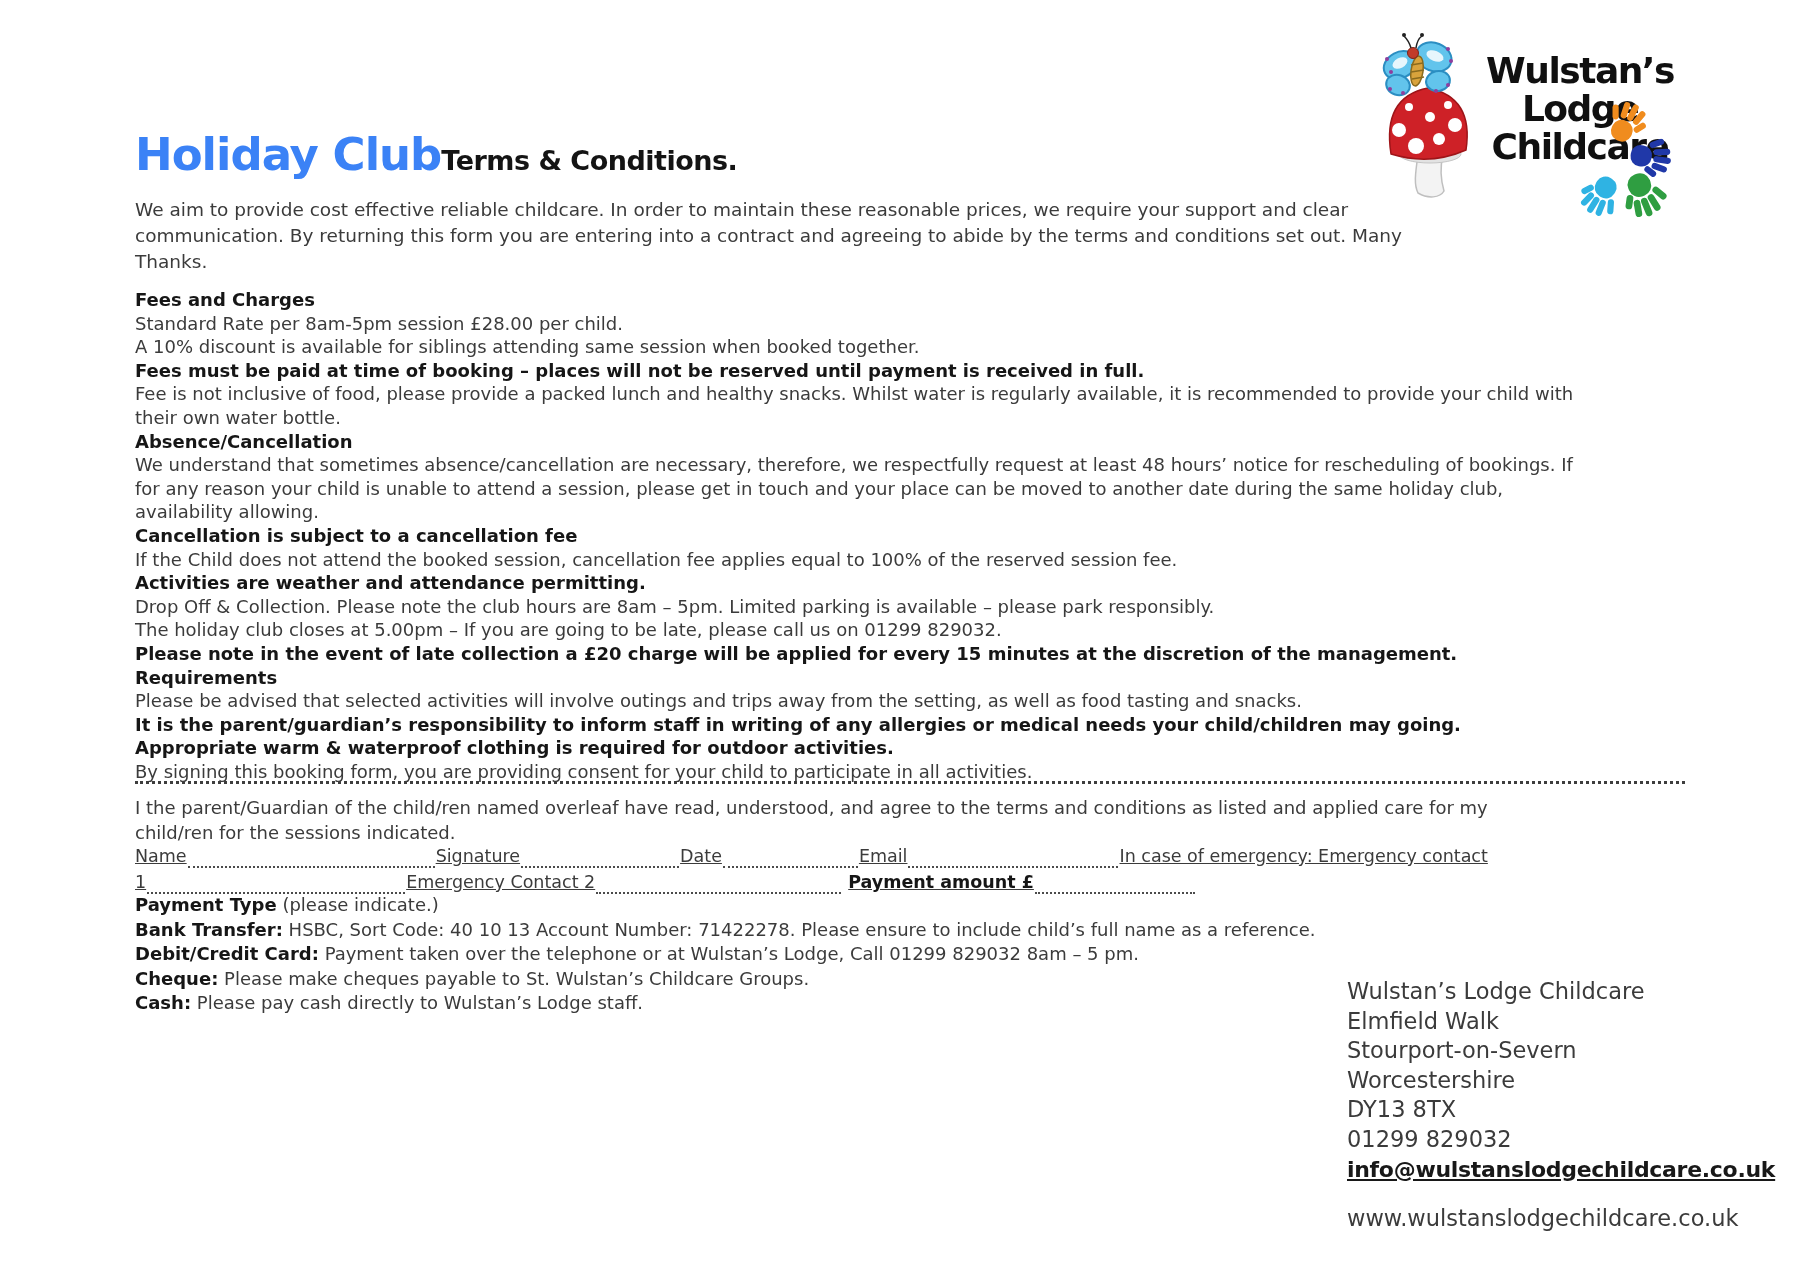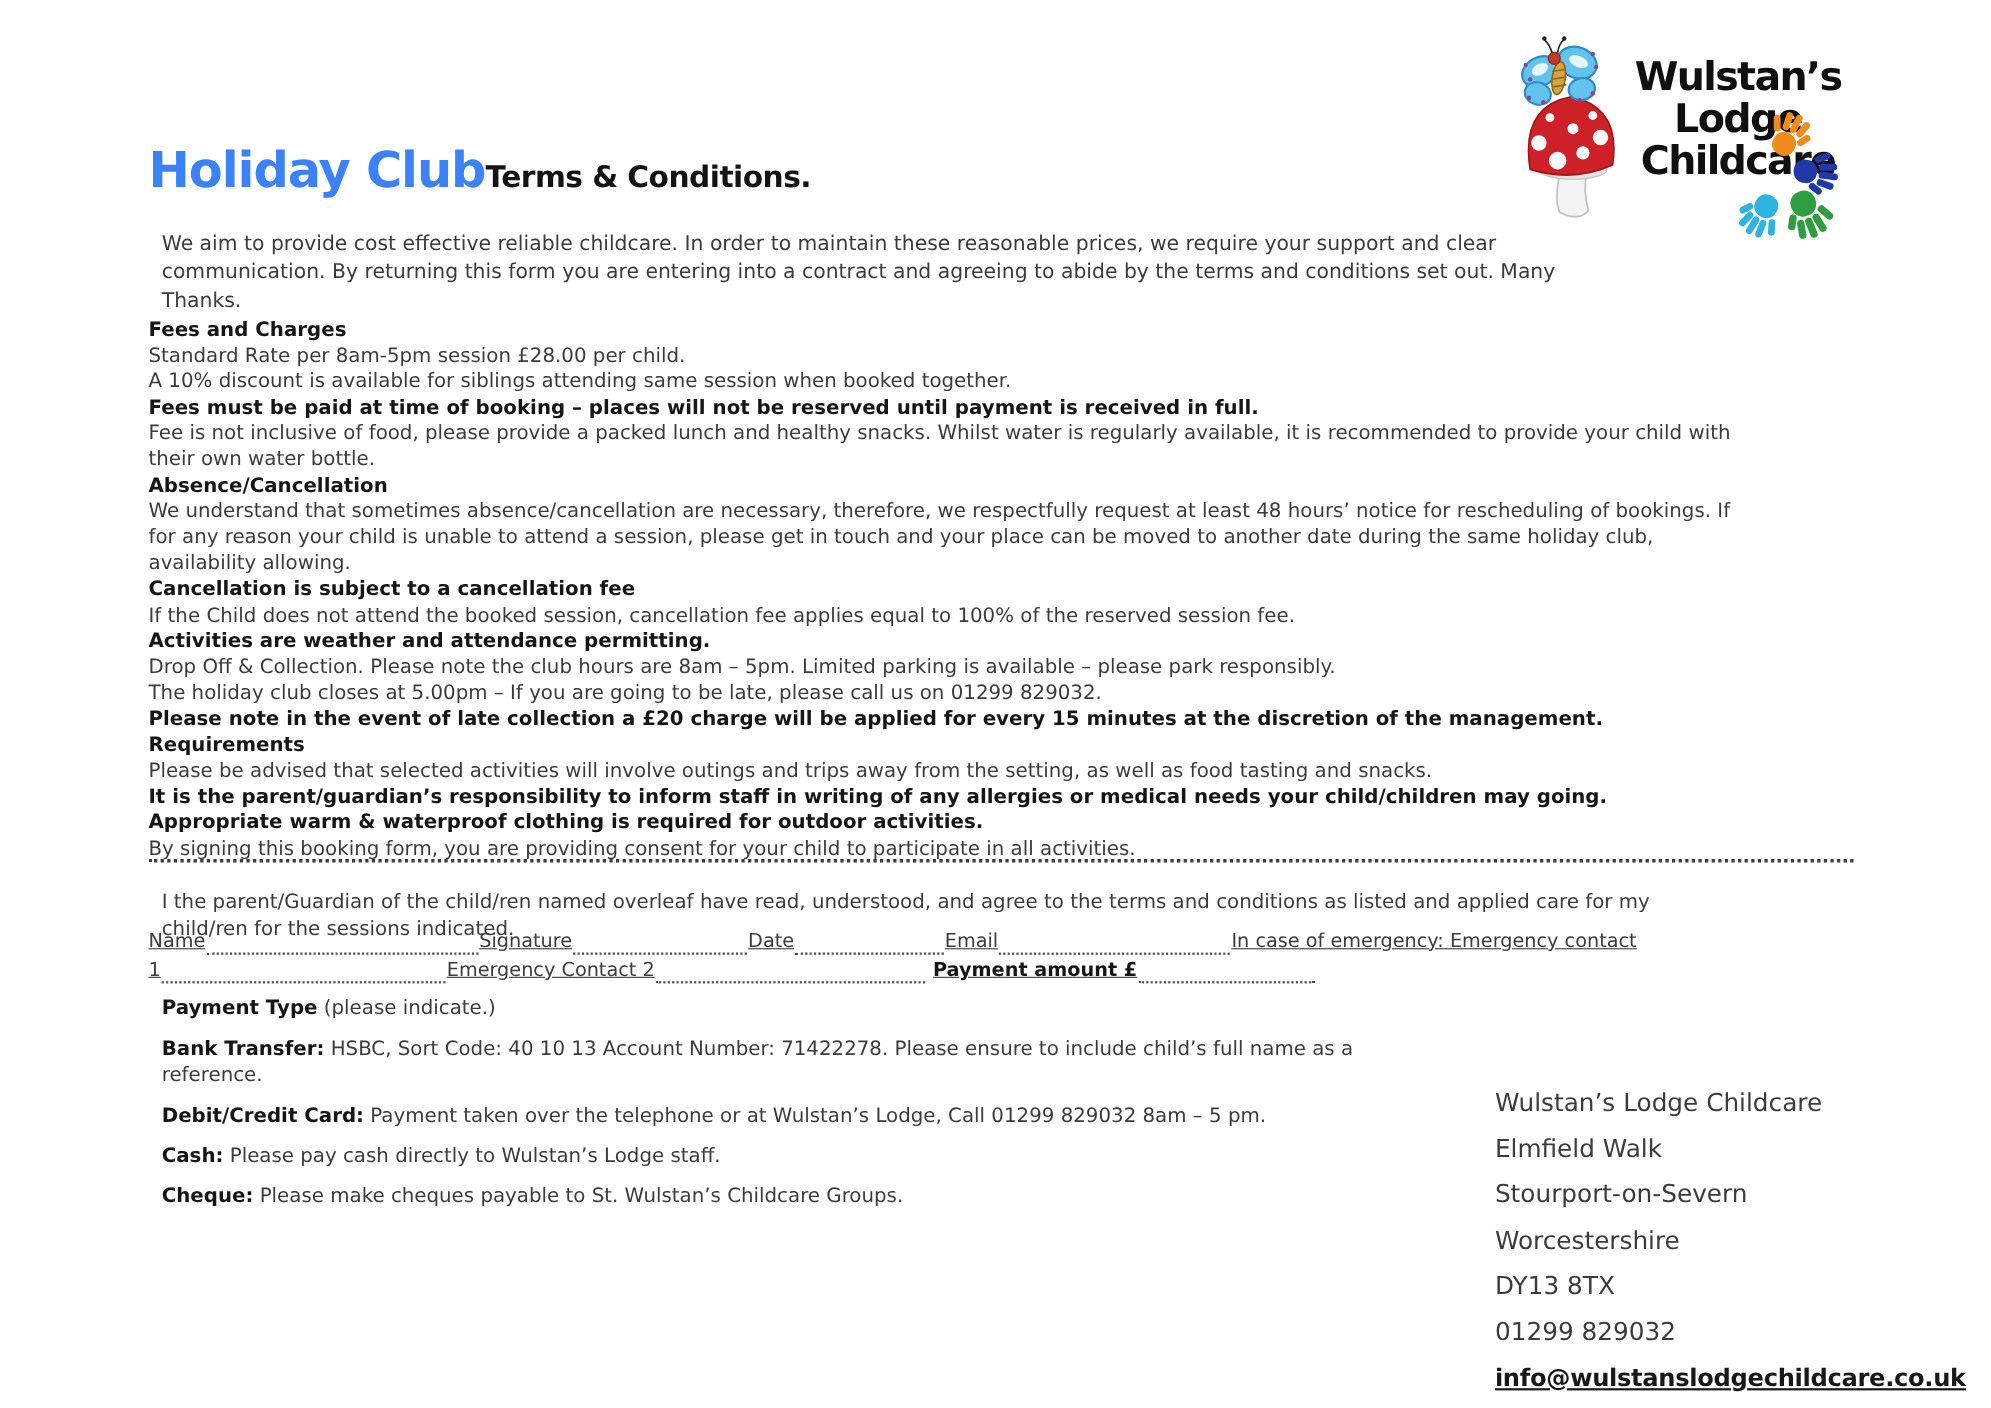--- a/index.html
+++ b/index.html
@@ -1,20 +1,20 @@
 <!DOCTYPE html>
 <html><head>
 <meta charset="utf-8">
 <style>
   html,body{margin:0;padding:0;background:#e9e9e9;}
   .page{
     position:relative;width:1810px;height:1280px;background:#ffffff;
     font-family:"DejaVu Sans",sans-serif;color:#3b3b3b;overflow:hidden;
   }
-  p{margin:12px;}
+  p{margin:0;}
   .b{font-weight:700;color:#161616;}
 
   
   .title-row{position:absolute;left:135px;top:128px;display:flex;align-items:baseline;}
   .doc-title{font-size:45px;font-weight:700;color:#3b82f6;letter-spacing:-1px;}
   .doc-subtitle{font-size:27px;font-weight:700;color:#141414;letter-spacing:-0.5px;}
 
   .intro{position:absolute;left:135px;top:197px;width:1285px;font-size:18.5px;line-height:26px;}
 
   .terms{position:absolute;left:135px;top:288px;width:1460px;font-size:18px;line-height:23.6px;}
@@ -177,22 +177,22 @@
       <span class="dots" style="width:245px"></span>
       <span class="b" style="margin-left:6px">Payment amount £</span>
       <span class="dots" style="width:160px"></span>
     </div>
   </div>
 
   <div class="payment">
     <p><span class="b">Payment Type</span><span> (please indicate.)</span></p>
     <p><span class="b">Bank Transfer:</span><span> HSBC, Sort Code: 40 10 13 Account Number: 71422278. Please ensure to include child’s full name as a reference.</span></p>
     <p><span class="b">Debit/Credit Card:</span><span> Payment taken over the telephone or at Wulstan’s Lodge, Call 01299 829032 8am – 5 pm.</span></p>
+    <p><span class="b">Cheque:</span><span> Please make cheques payable to St. Wulstan’s Childcare Groups.</span></p>
     <p><span class="b">Cash:</span><span> Please pay cash directly to Wulstan’s Lodge staff.</span></p>
-    <p><span class="b">Cheque:</span><span> Please make cheques payable to St. Wulstan’s Childcare Groups.</span></p>
   </div>
 
   <div class="address">
     <p>Wulstan’s Lodge Childcare</p>
     <p>Elmfield Walk</p>
     <p>Stourport-on-Severn</p>
     <p>Worcestershire</p>
     <p>DY13 8TX</p>
     <p>01299 829032</p>
     <p class="email">info@wulstanslodgechildcare.co.uk</p>

